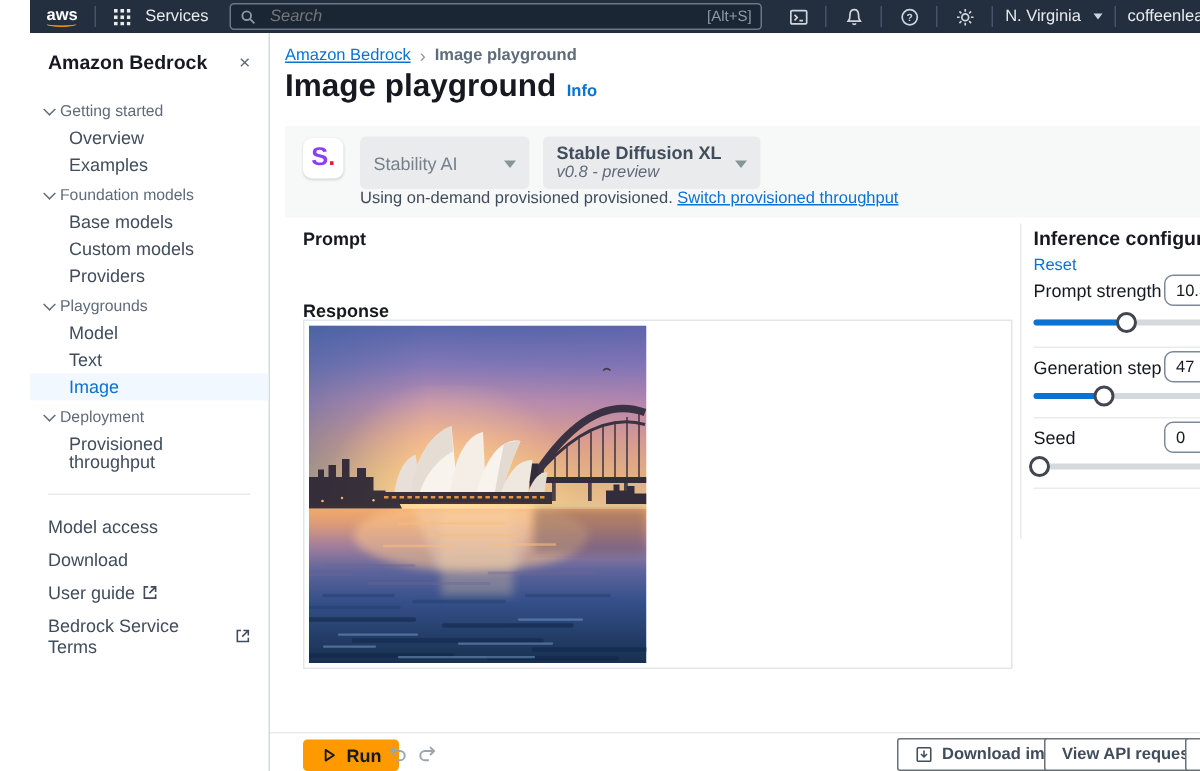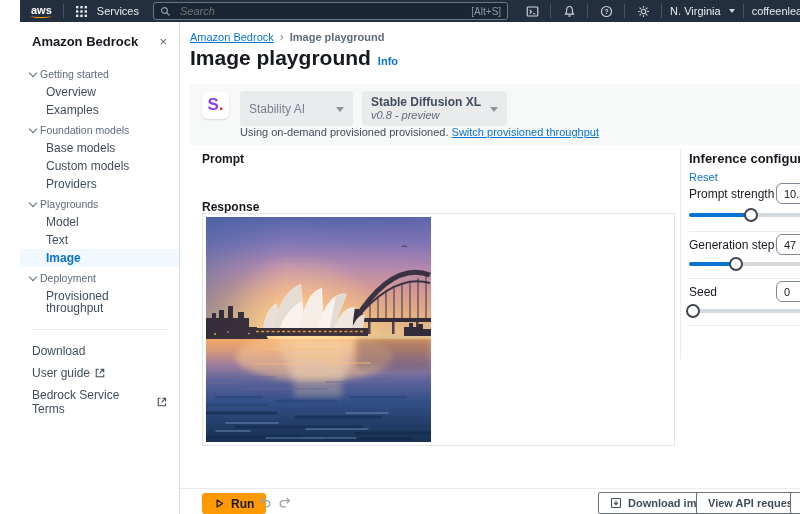--- a/index.html
+++ b/index.html
@@ -28,21 +28,21 @@
           border-right:1px solid #d5dbdb;box-sizing:border-box;}
   .side-header{display:flex;align-items:center;justify-content:space-between;padding:12px 12px 6px 12px;}
   .side-title{font-size:13px;font-weight:700;color:#16191f;}
   .side-close{color:#5f6b7a;font-size:13px;cursor:pointer;line-height:1;}
   .side-nav{margin-top:8px;}
   .nav-group-label{display:flex;align-items:center;gap:4px;padding:5px 12px 3px 10px;
           font-size:10.5px;color:#5f6b7a;}
   .chev{display:inline-block;width:5px;height:5px;border-right:1.2px solid #5f6b7a;
           border-bottom:1.2px solid #5f6b7a;transform:rotate(45deg);margin-top:-2px;}
   .side-item{padding:3px 12px 3px 26px;font-size:12px;color:#414d5c;line-height:12px;cursor:pointer;}
-  .side-item.selected{background:#f1f8ff;color:#0972d3;font-weight:700;}
+  .side-item.selected{background:#f1f8ff;color:#0972d3;font-weight:400;}
   .side-rule{border:none;border-top:1px solid #e9ebed;margin:12px 12px 10px 12px;}
   .side-foot{padding:4px 12px;font-size:12px;color:#414d5c;display:flex;align-items:center;gap:5px;cursor:pointer;}
 
   
   .main{position:absolute;left:160px;top:22px;width:640px;height:492px;background:#fff;overflow:hidden;}
   .breadcrumb{position:absolute;left:10px;top:8px;font-size:11px;color:#5f6b7a;display:flex;align-items:center;gap:6px;}
   .bc-link{color:#0972d3;text-decoration:underline;cursor:pointer;}
   .bc-sep{color:#879596;font-size:12px;}
   .bc-cur{color:#5f6b7a;font-weight:700;}
   .page-title{position:absolute;left:10px;top:24px;font-size:21px;font-weight:700;color:#16191f;
@@ -204,20 +204,23 @@
       <div class="side-item selected">Image</div>
 
       <div class="nav-group-label">
         <span class="chev"></span>
         <span>Deployment</span>
       </div>
       <div class="side-item">Provisioned throughput</div>
 
       <hr class="side-rule">
 
+      <div class="side-foot">
+        <span>Model access</span>
+      </div>
       <div class="side-foot">
         <span>Download</span>
       </div>
       <div class="side-foot">
         <span>User guide</span>
         <svg width="10" height="10" viewBox="0 0 12 12" fill="none" stroke="#414d5c" stroke-width="1.3">
             <path d="M4.5 1.5 H1.5 V10.5 H10.5 V7.5"></path>
             <path d="M6.5 1.5 H10.5 V5.5 M10.5 1.5 L5.5 6.5"></path>
           </svg>
       </div>

